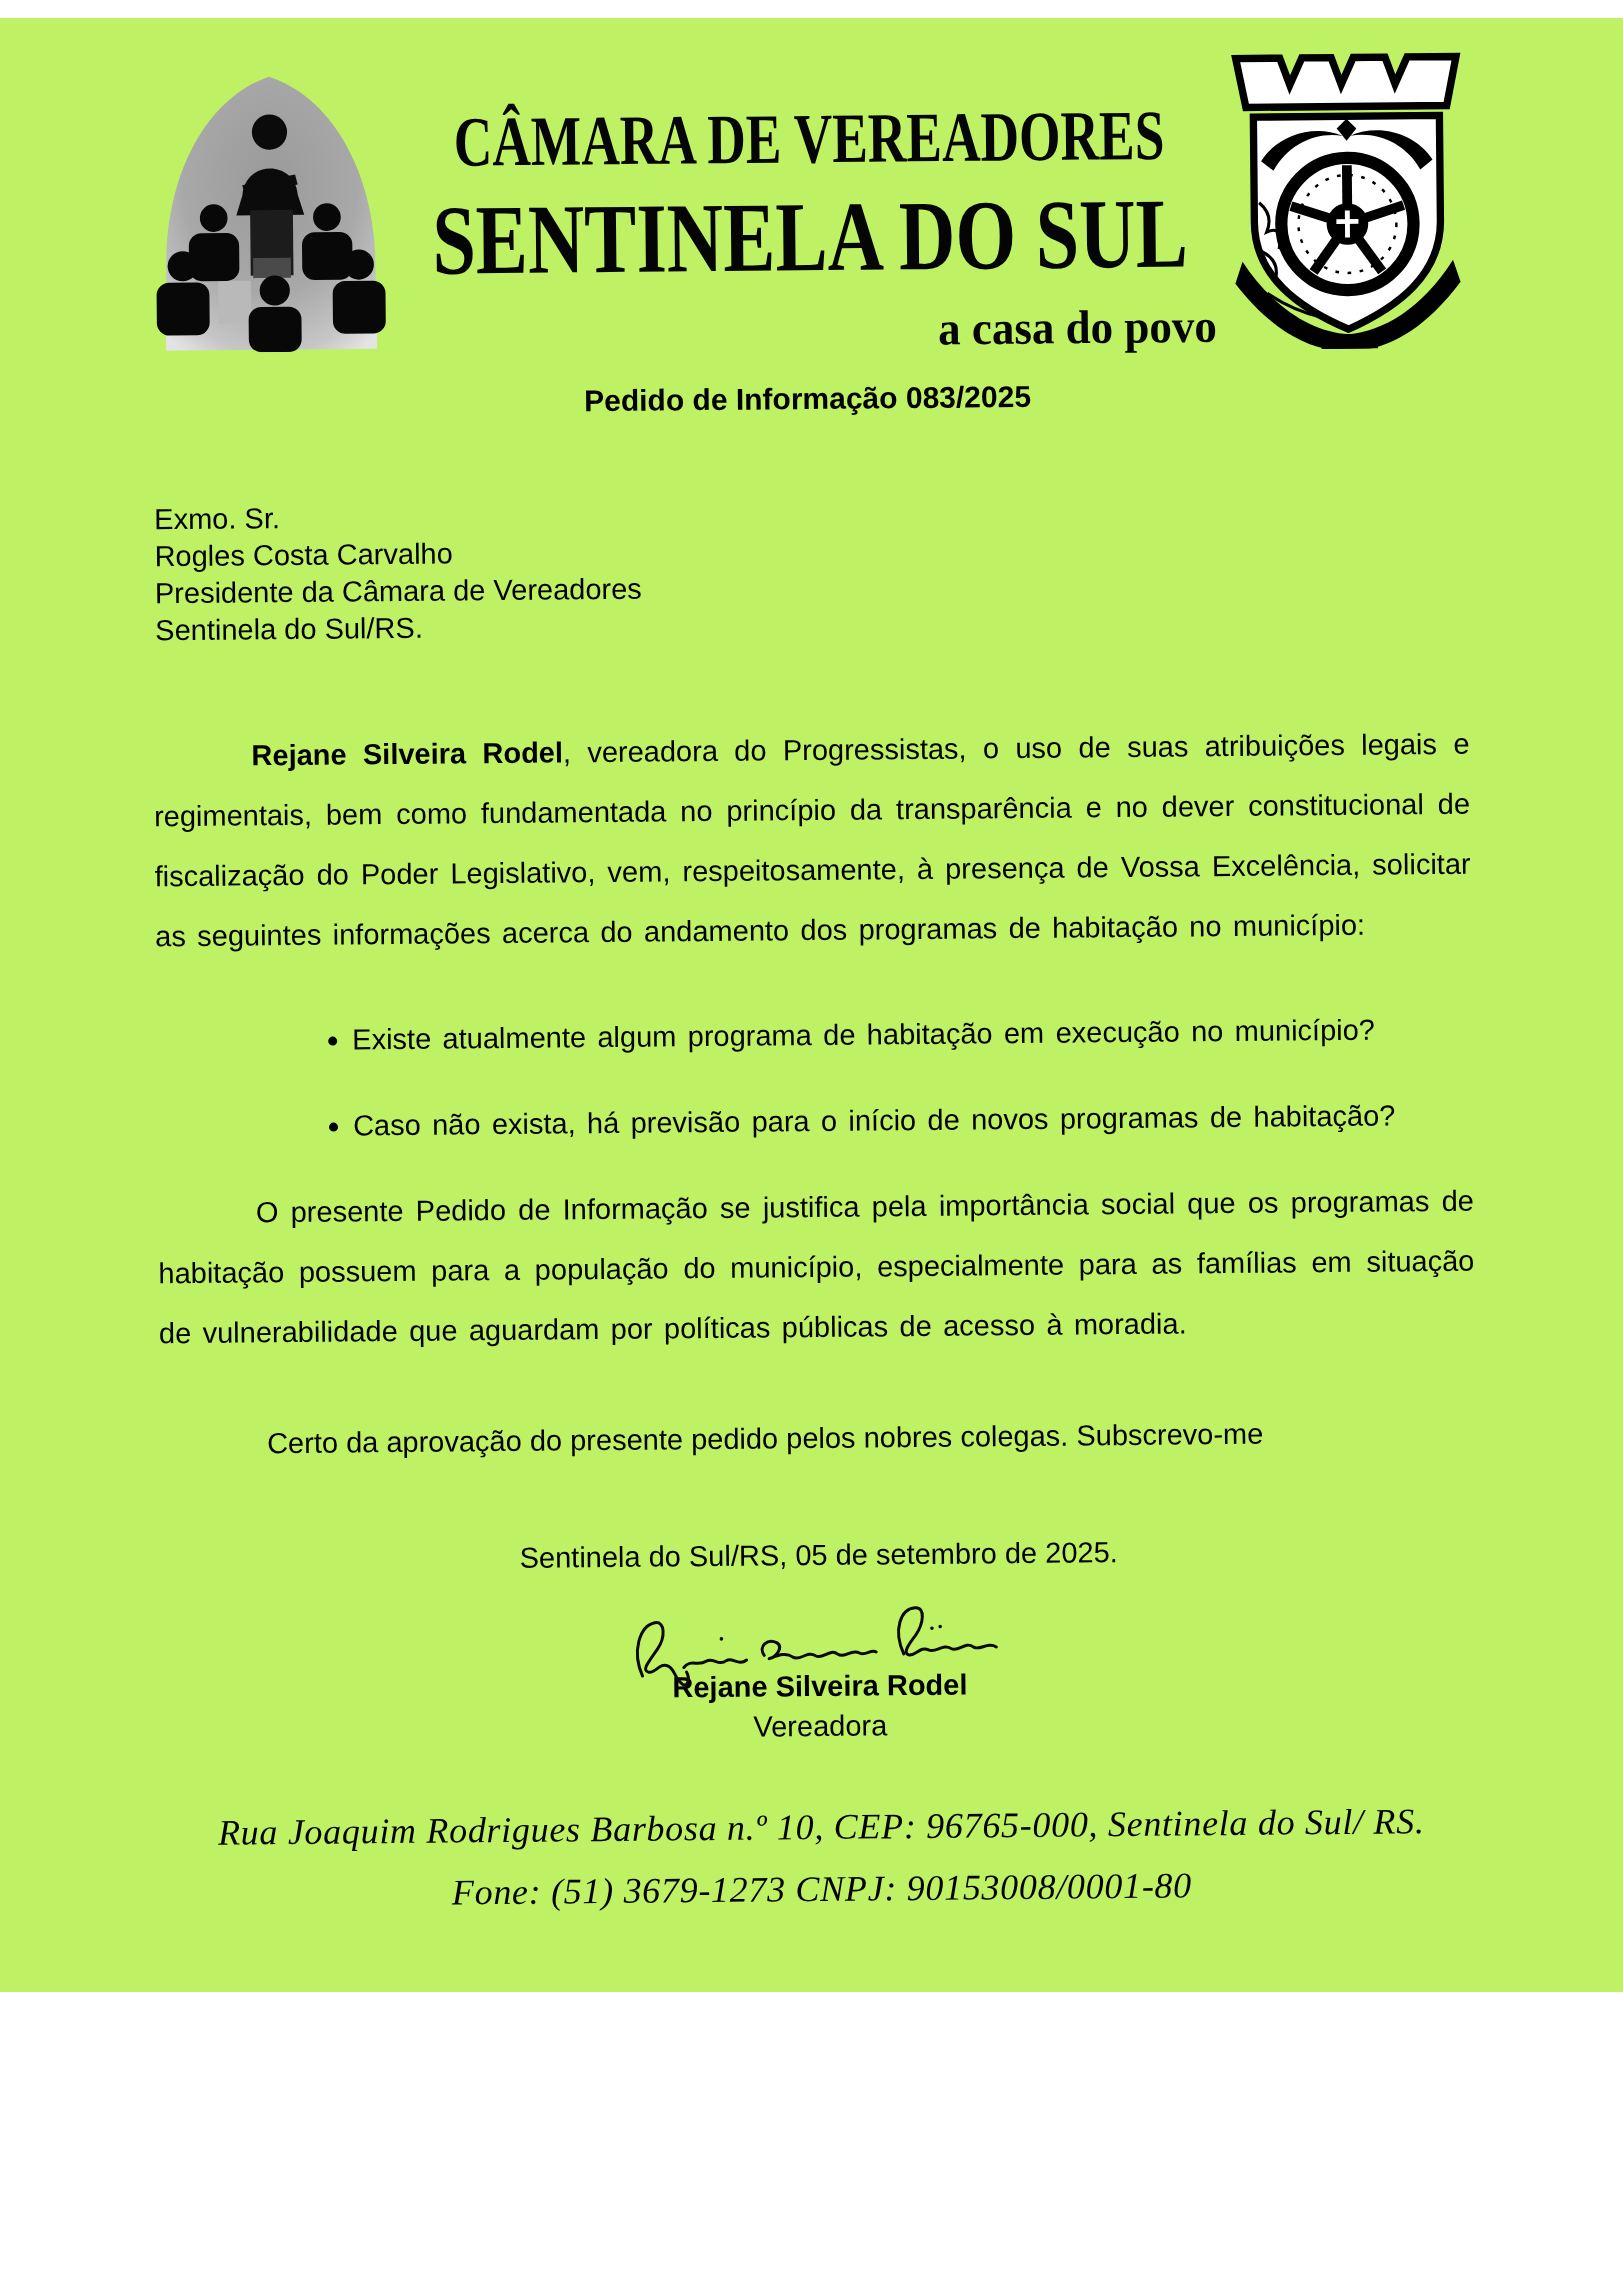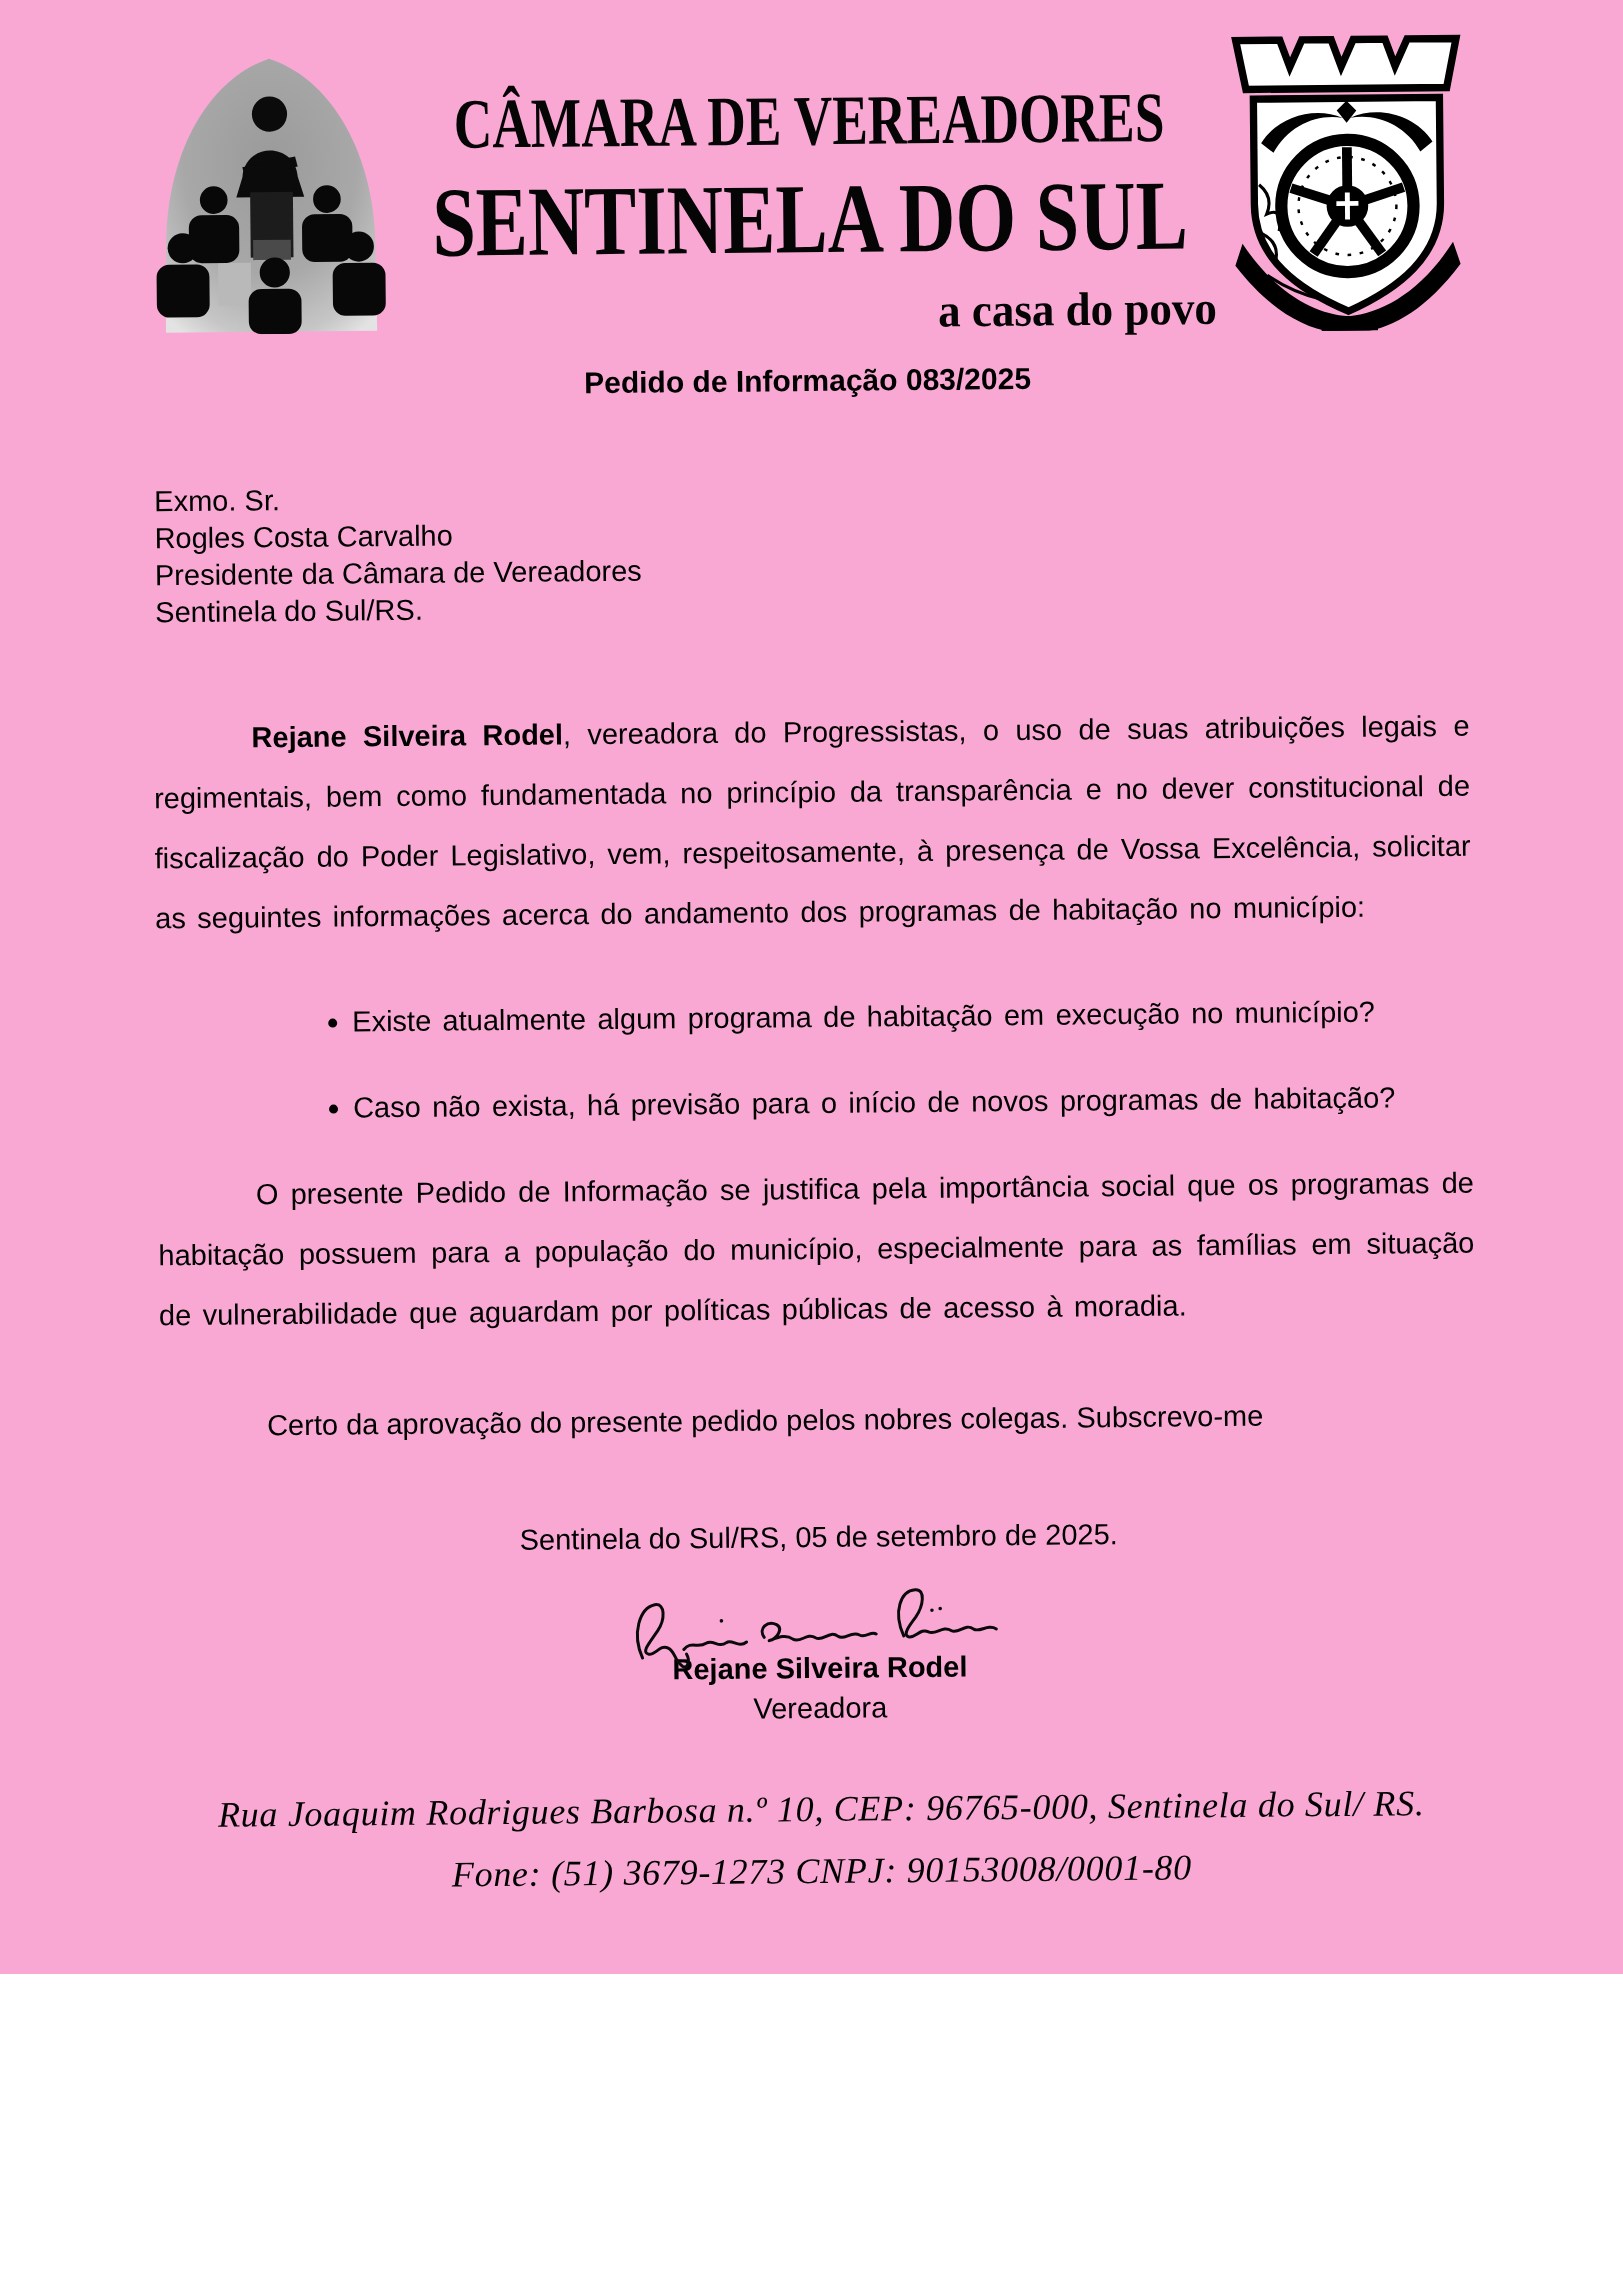--- a/index.html
+++ b/index.html
@@ -1,22 +1,23 @@
 <!DOCTYPE html>
 <html style="font-size:10.5px"><head>
 <meta charset="utf-8">
 <style>
   html, body { margin:0; padding:0; background:#ffffff; }
   .page {
     position:relative;
     width:1623px; height:1974px;
-    background:#f9a8d4;
+    background:#bef264;
     overflow:hidden;
     color:#000;
     font-family:"Liberation Sans", sans-serif;
+    margin-top:18px;
   }
   .tilt { position:absolute; inset:0; transform:rotate(-0.55deg); transform-origin:50% 40%; }
 
   
   .letterhead { display:flex; align-items:flex-start; padding:46px 145px 0 149px; }
   .logo-svg  { width:254px; height:283px; flex:none; }
   .crest-svg { width:250px; height:306px; flex:none; margin-top:-15.7px; }
   .title-block {
     flex:1; padding-top:41px;
     font-family:"Liberation Serif", serif; font-weight:bold; color:#050505;

